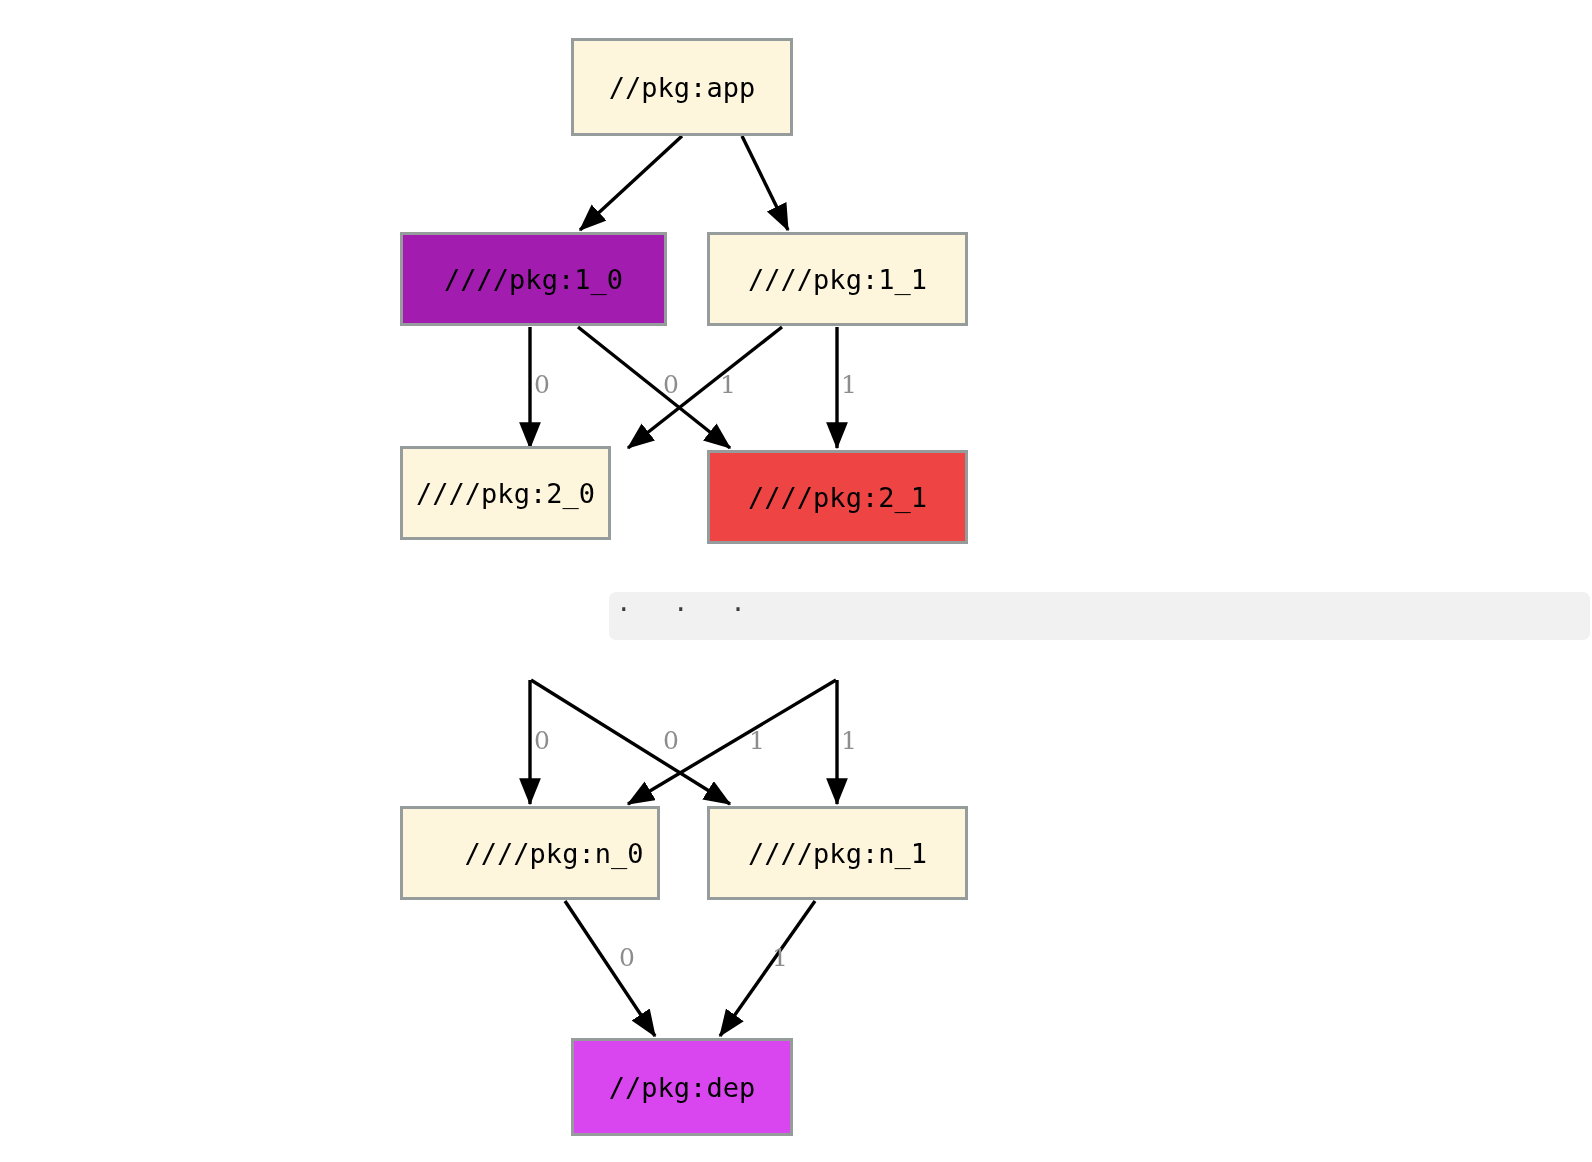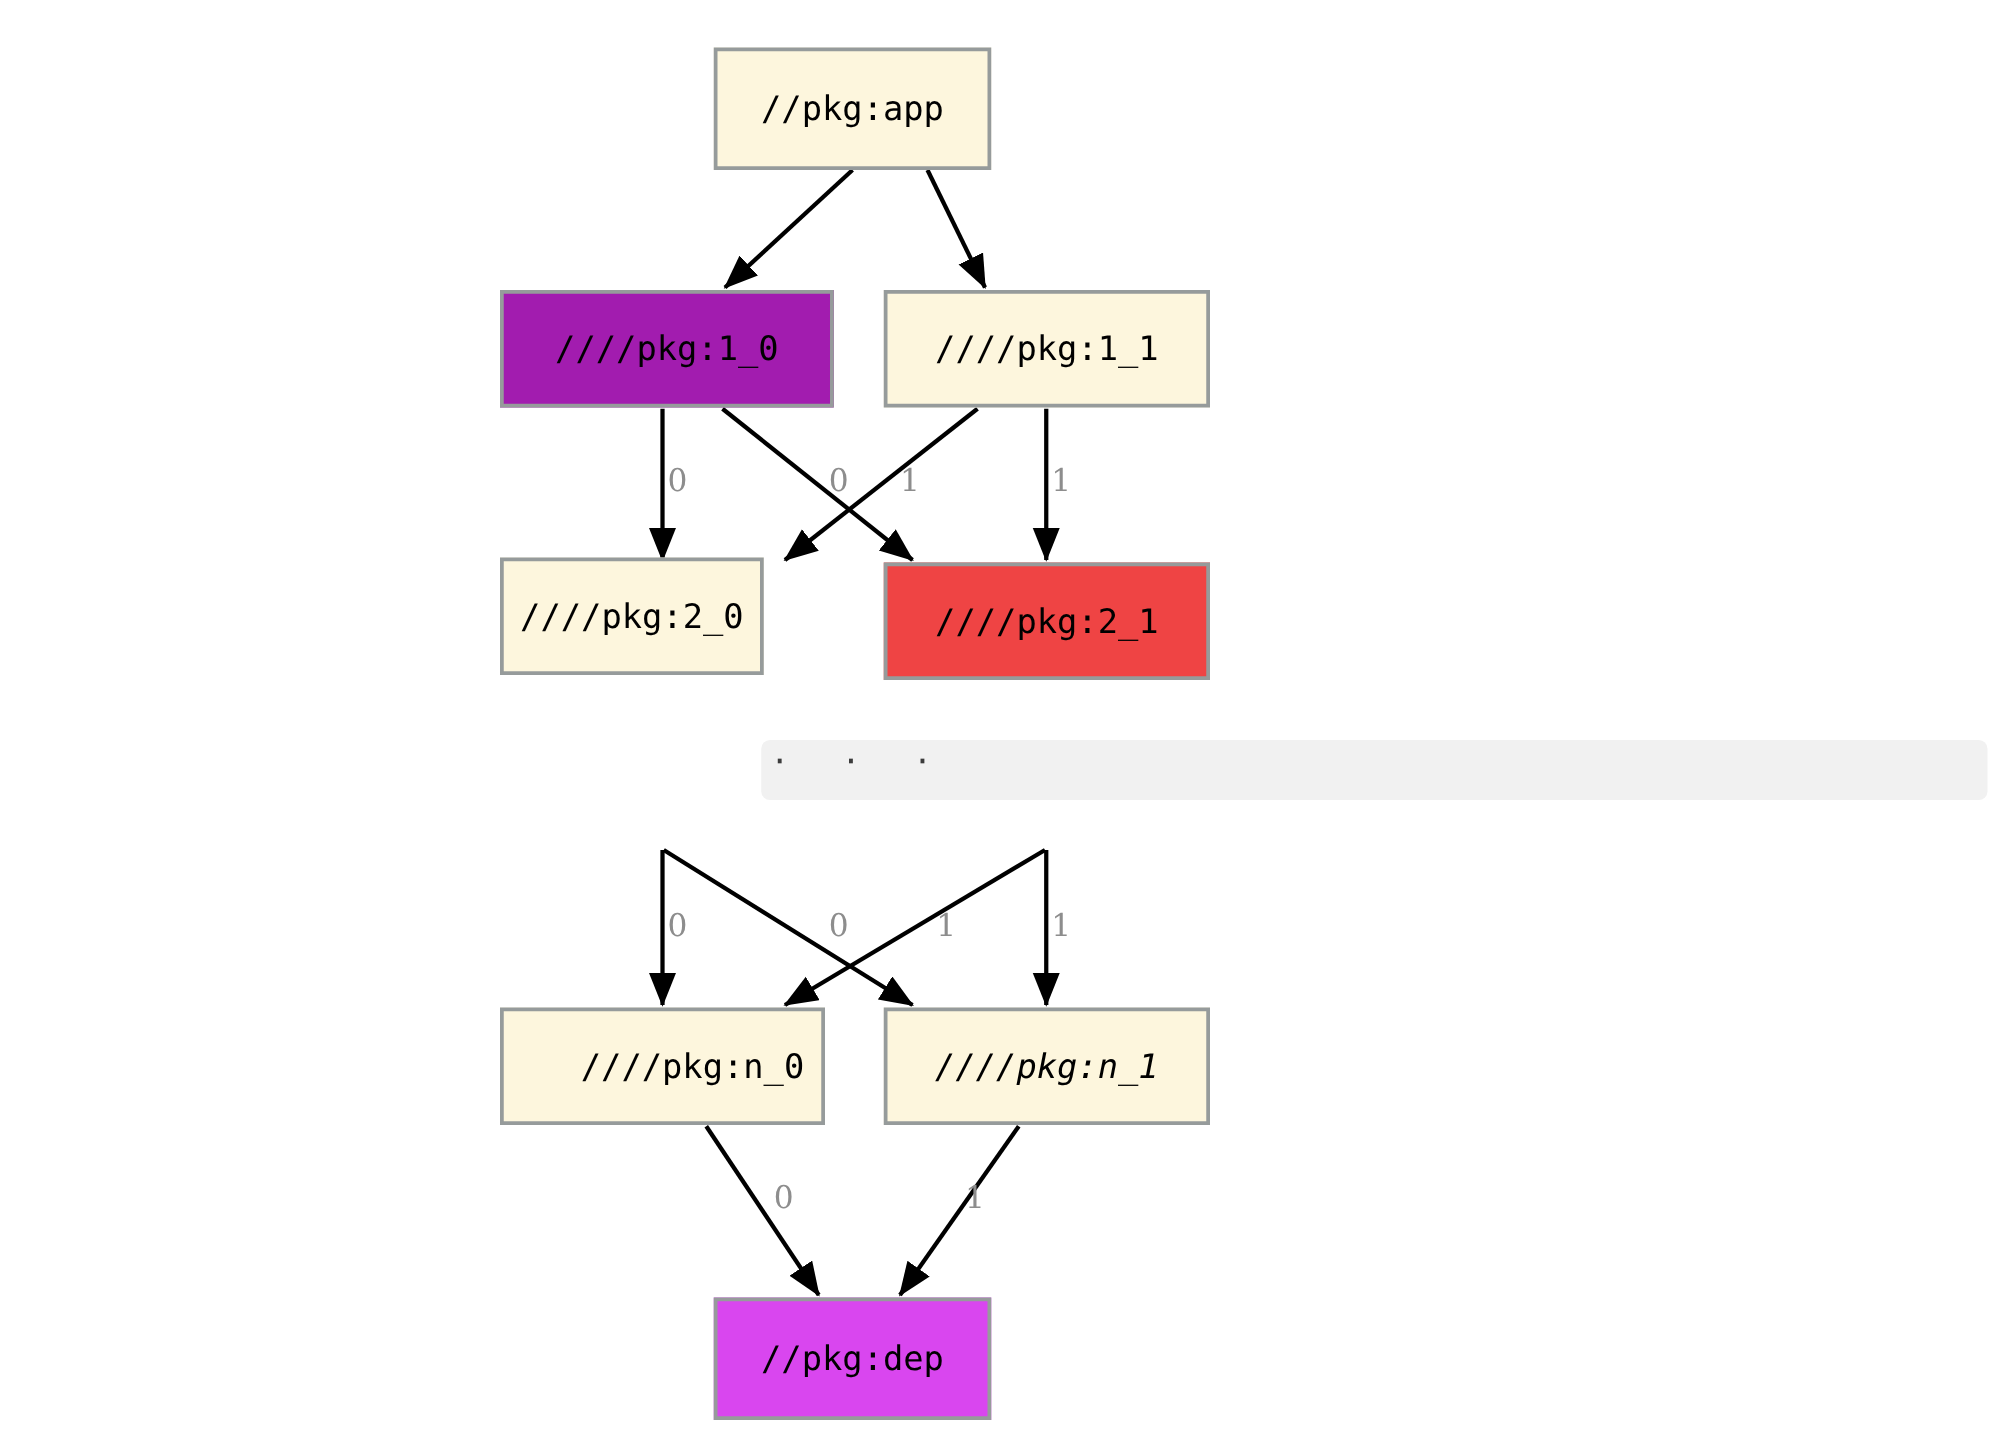--- a/index.html
+++ b/index.html
@@ -107,21 +107,21 @@
       </div>
       <div class="node-box" style="left: 400px; top: 430px; width: 211px; height: 94px; background: rgb(253, 246, 221); border-color: rgb(150, 155, 155); margin-top: 16px;">
         <span class="node-label">////pkg:2_0</span>
       </div>
       <div class="node-box" style="left: 707px; top: 450px; width: 261px; height: 94px; background: #ef4444; border-color: rgb(150, 155, 155);">
         <span class="node-label">////pkg:2_1</span>
       </div>
       <div class="node-box" style="left: 400px; top: 806px; width: 260px; height: 94px; background: rgb(253, 246, 221); border-color: rgb(150, 155, 155); padding-left: 48px;">
         <span class="node-label">////pkg:n_0</span>
       </div>
-      <div class="node-box" style="left: 707px; top: 806px; width: 261px; height: 94px; background: rgb(253, 246, 221); border-color: rgb(150, 155, 155); font-style: italic;">
+      <div class="node-box" style="left: 707px; top: 806px; width: 261px; height: 94px; background: rgb(253, 246, 221); border-color: rgb(150, 155, 155);">
         <span class="node-label">////pkg:n_1</span>
       </div>
       <div class="node-box" style="left: 571px; top: 1038px; width: 222px; height: 98px; background: #d946ef; border-color: rgb(150, 155, 155);">
         <span class="node-label">//pkg:dep</span>
       </div>
     </div>
 
   <div id="edge-labels-layer">
       <span class="edge-label" style="left: 534px; top: 372px; color: rgb(141, 141, 141);">0</span>
       <span class="edge-label" style="left: 663px; top: 372px; color: rgb(141, 141, 141);">0</span>

